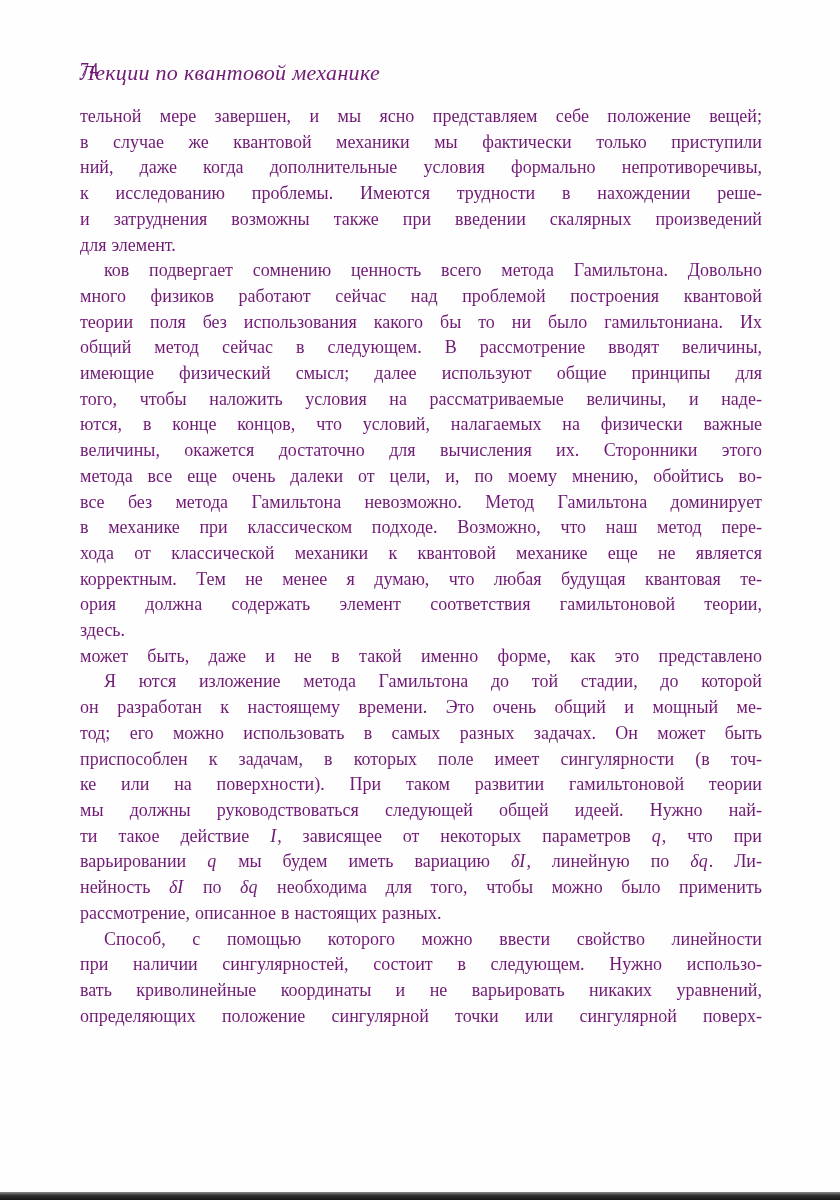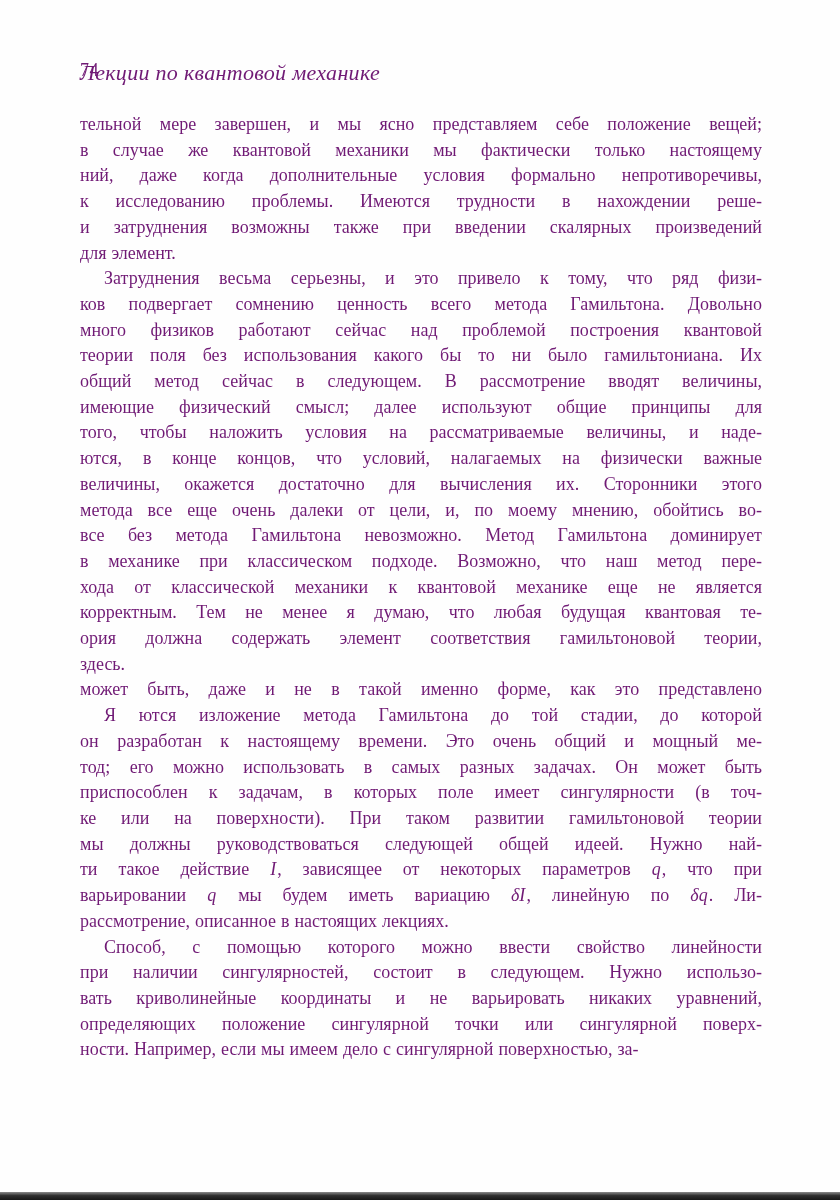--- a/index.html
+++ b/index.html
@@ -40,21 +40,20 @@
     font-size: 22px;
     letter-spacing: 0.3px;
   }
   .body-text {
     position: absolute;
     top: 104px;
     left: 80px;
     width: 682px;
     font-size: 18px;
     line-height: 25.7px;
-    margin-top: 8px;
   }
   .paragraph {
     margin: 0;
     padding: 0;
   }
   .text-line {
     text-align: justify;
     text-align-last: justify;
     white-space: normal;
     word-spacing: 0.5px;
@@ -85,28 +84,27 @@
 <div class="book-page">
 
   <div class="page-header">
     <span class="page-number">74</span>
     <span class="running-head">Лекции по квантовой механике</span>
   </div>
 
   <div class="body-text">
       <div class="paragraph">
         <div class="text-line">тельной мере завершен, и мы ясно представляем себе положение вещей;</div>
-        <div class="text-line">в случае же квантовой механики мы фактически только настоящему</div>
+        <div class="text-line">в случае же квантовой механики мы фактически только приступили</div>
         <div class="text-line">ний, даже когда дополнительные условия формально непротиворечивы,</div>
         <div class="text-line">к исследованию проблемы. Имеются трудности в нахождении реше-</div>
         <div class="text-line">и затруднения возможны также при введении скалярных произведений</div>
         <div class="text-line last">для элемент.</div>
       </div>
       <div class="paragraph indent">
-        <div class="text-line">Затруднения весьма серьезны, и это привело к тому, что ряд физи-</div>
         <div class="text-line">ков подвергает сомнению ценность всего метода Гамильтона. Довольно</div>
         <div class="text-line">много физиков работают сейчас над проблемой построения квантовой</div>
         <div class="text-line">теории поля без использования какого бы то ни было гамильтониана. Их</div>
         <div class="text-line">общий метод сейчас в следующем. В рассмотрение вводят величины,</div>
         <div class="text-line">имеющие физический смысл; далее используют общие принципы для</div>
         <div class="text-line">того, чтобы наложить условия на рассматриваемые величины, и наде-</div>
         <div class="text-line">ются, в конце концов, что условий, налагаемых на физически важные</div>
         <div class="text-line">величины, окажется достаточно для вычисления их. Сторонники этого</div>
         <div class="text-line">метода все еще очень далеки от цели, и, по моему мнению, обойтись во-</div>
         <div class="text-line">все без метода Гамильтона невозможно. Метод Гамильтона доминирует</div>
@@ -119,26 +117,26 @@
       </div>
       <div class="paragraph indent">
         <div class="text-line">Я ются изложение метода Гамильтона до той стадии, до которой</div>
         <div class="text-line">он разработан к настоящему времени. Это очень общий и мощный ме-</div>
         <div class="text-line">тод; его можно использовать в самых разных задачах. Он может быть</div>
         <div class="text-line">приспособлен к задачам, в которых поле имеет сингулярности (в точ-</div>
         <div class="text-line">ке или на поверхности). При таком развитии гамильтоновой теории</div>
         <div class="text-line">мы должны руководствоваться следующей общей идеей. Нужно най-</div>
         <div class="text-line">ти такое действие <em>I</em>, зависящее от некоторых параметров <em>q</em>, что при</div>
         <div class="text-line">варьировании <em>q</em> мы будем иметь вариацию <em>δI</em>, линейную по <em>δq</em>. Ли-</div>
-        <div class="text-line last">рассмотрение, описанное в настоящих лекциях.</div>
+        <div class="text-line">нейность <em>δI</em> по <em>δq</em> необходима для того, чтобы можно было применить</div>
+        <div class="text-line last">рассмотрение, описанное в настоящих разных.</div>
       </div>
       <div class="paragraph indent">
         <div class="text-line">Способ, с помощью которого можно ввести свойство линейности</div>
         <div class="text-line">при наличии сингулярностей, состоит в следующем. Нужно использо-</div>
         <div class="text-line">вать криволинейные координаты и не варьировать никаких уравнений,</div>
         <div class="text-line">определяющих положение сингулярной точки или сингулярной поверх-</div>
-        <div class="text-line last">ности. Например, если мы имеем дело с сингулярной поверхностью, за-</div>
       </div>
     </div>
 
   <div class="page-bottom-shadow"></div>
 
 </div>
 
 </body></html>

